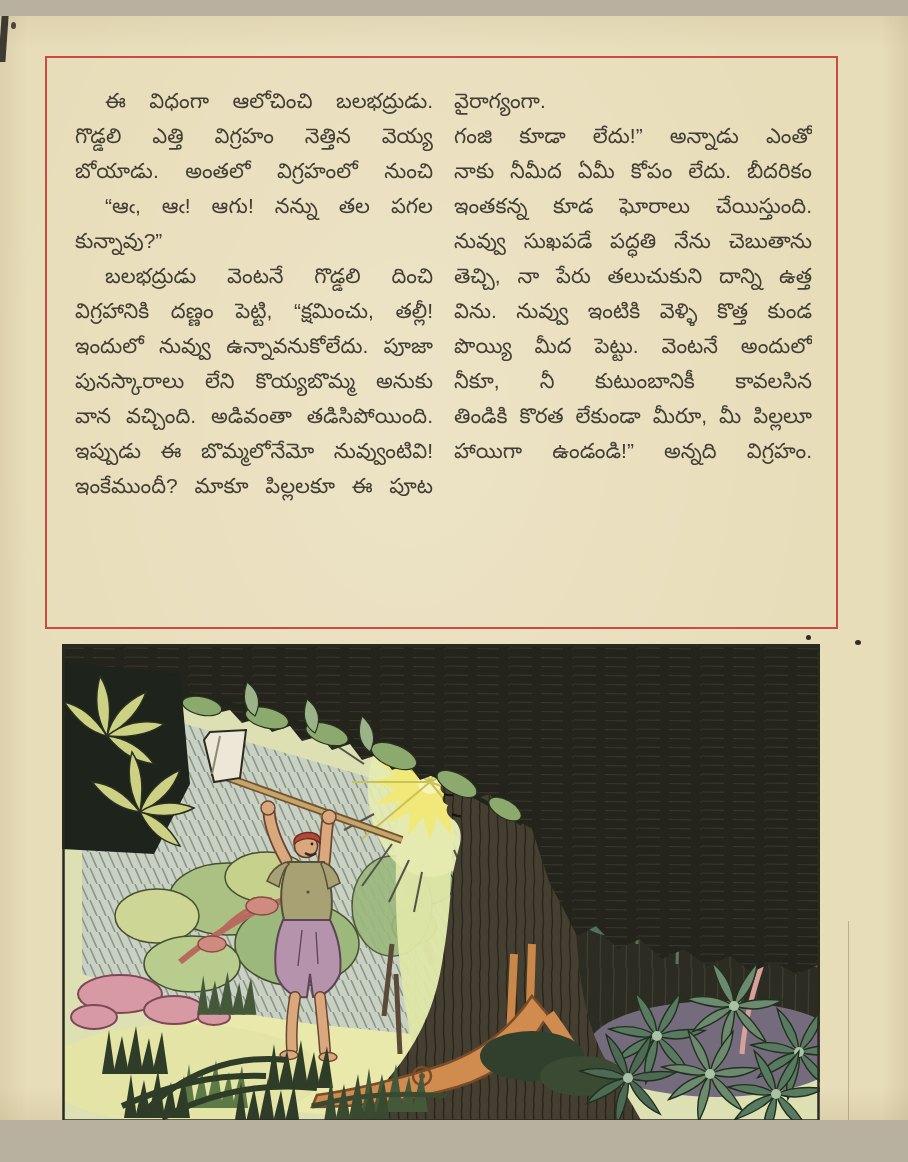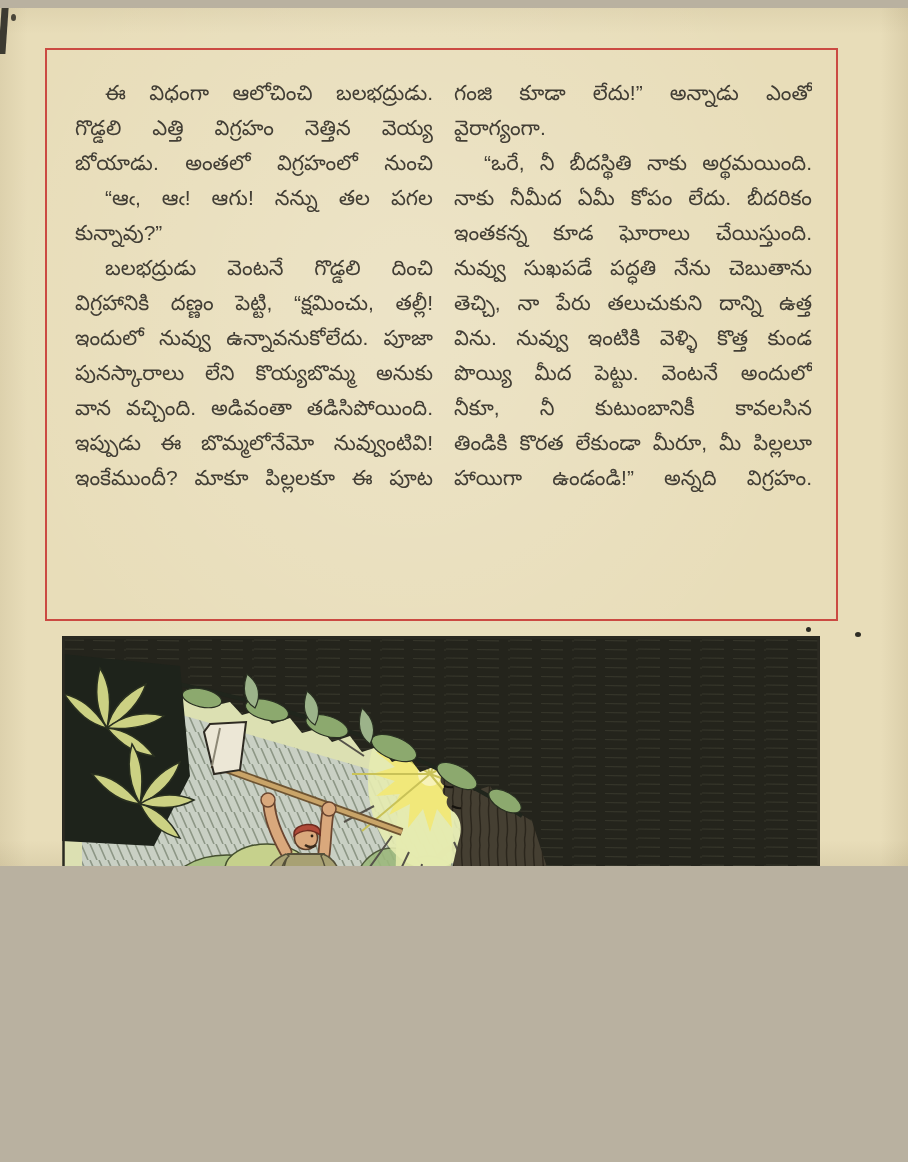--- a/index.html
+++ b/index.html
@@ -1,17 +1,17 @@
 <!DOCTYPE html>
 <html style="--page_background: #e8ddb9; --frame_red: #cb4a42; --text_ink: #423e35; --outline_dark: #2b2a22; --canopy_dark: #24241c; --forest_dark: #2c2c23; --meadow: #dce0b2; --meadow_light: #e9e9ac; --rain_grey: #c7cfc5; --foliage_green: #abc183; --foliage_mid: #9cb87c; --foliage_dark: #587a60; --glow_yellow: #f1e87a; --glow_pale: #dfe6a8; --trunk_brown: #453f32; --vine_orange: #d18e52; --vine_shadow: #7a4c28; --shorts_purple: #b593ad; --shirt_olive: #a8a173; --skin_tan: #d9a87c; --cap_red: #b04a38; --rock_pink: #d79aa4; --axe_metal: #ece7d6; --ground_purple: #746c7c;"><head>
 <meta charset="utf-8">
 <style>
   html,body{margin:0;padding:0;background:#b9b1a0;}
   .page{
-    position:relative;width:908px;height:858px;margin:8px auto;
+    position:relative;width:908px;height:1104px;margin:16px auto;
     background:var(--page_background,#e8ddb9);
     background-image:
       radial-gradient(ellipse at 45% 35%, rgba(255,255,255,.20), rgba(0,0,0,0) 60%),
       linear-gradient(90deg, rgba(120,100,60,.10) 0, rgba(0,0,0,0) 3%, rgba(0,0,0,0) 97%, rgba(120,100,60,.12) 100%),
       linear-gradient(0deg, rgba(120,100,60,.10) 0, rgba(0,0,0,0) 3%, rgba(0,0,0,0) 97%, rgba(120,100,60,.08) 100%);
     overflow:hidden;
     font-family:"Liberation Sans", sans-serif;
   }
   .corner-mark{position:absolute;left:0;top:0;width:7px;height:46px;background:#3c3a31;transform:skewX(-4deg);}
   .corner-dot{position:absolute;left:11px;top:6px;width:5px;height:7px;background:#4a463a;border-radius:50%;}
@@ -57,23 +57,22 @@
       <div class="ln end">కున్నావు?”</div>
       <div class="ln ind">బలభద్రుడు వెంటనే గొడ్డలి దించి</div>
       <div class="ln">విగ్రహానికి దణ్ణం పెట్టి, “క్షమించు, తల్లీ!</div>
       <div class="ln">ఇందులో నువ్వు ఉన్నావనుకోలేదు. పూజా</div>
       <div class="ln">పునస్కారాలు లేని కొయ్యబొమ్మ అనుకు</div>
       <div class="ln">వాన వచ్చింది. అడివంతా తడిసిపోయింది.</div>
       <div class="ln">ఇప్పుడు ఈ బొమ్మలోనేమో నువ్వుంటివి!</div>
       <div class="ln">ఇంకేముందీ? మాకూ పిల్లలకూ ఈ పూట</div>
     </div>
     <div class="col">
+      <div class="ln end">వైరాగ్యంగా.</div>
       <div class="ln">గంజి కూడా లేదు!” అన్నాడు ఎంతో</div>
-      <div class="ln end">వైరాగ్యంగా.</div>
-      <div class="ln ind">“ఒరే, నీ బీదస్థితి నాకు అర్థమయింది.</div>
       <div class="ln">నాకు నీమీద ఏమీ కోపం లేదు. బీదరికం</div>
       <div class="ln">ఇంతకన్న కూడ ఘోరాలు చేయిస్తుంది.</div>
       <div class="ln">నువ్వు సుఖపడే పద్ధతి నేను చెబుతాను</div>
       <div class="ln">తెచ్చి, నా పేరు తలుచుకుని దాన్ని ఉత్త</div>
       <div class="ln">విను. నువ్వు ఇంటికి వెళ్ళి కొత్త కుండ</div>
       <div class="ln">పొయ్యి మీద పెట్టు. వెంటనే అందులో</div>
       <div class="ln">నీకూ, నీ కుటుంబానికీ కావలసిన</div>
       <div class="ln">తిండికి కొరత లేకుండా మీరూ, మీ పిల్లలూ</div>
       <div class="ln">హాయిగా ఉండండి!” అన్నది విగ్రహం.</div>
     </div>

